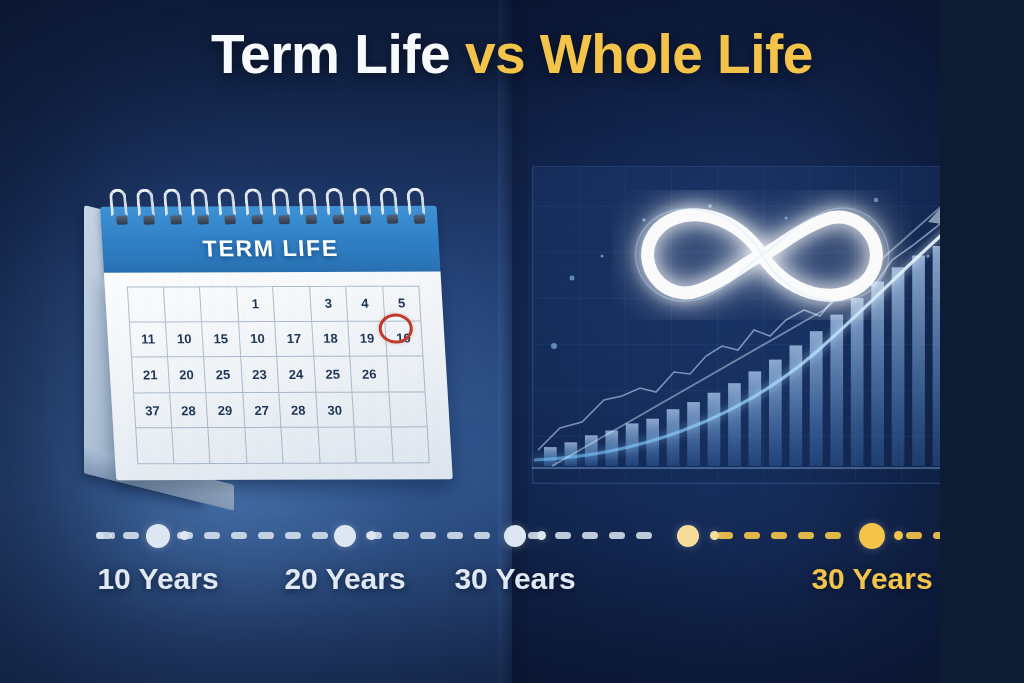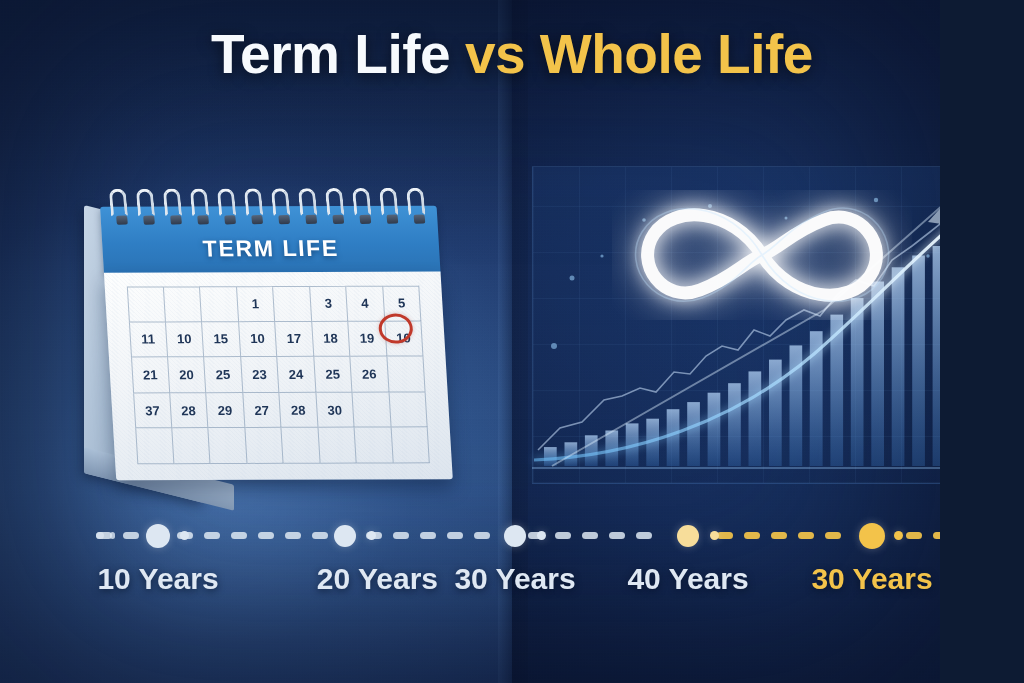--- a/index.html
+++ b/index.html
@@ -391,21 +391,20 @@
         <div class="node" style="left: 366.5px; top: 15px; width: 9px; height: 9px; background: rgb(221, 231, 242); box-shadow: rgba(255, 255, 255, 0.25) 0px 0px 8px;"></div>
         <div class="node" style="left: 504px; top: 8.5px; width: 22px; height: 22px; background: rgb(221, 231, 242); box-shadow: rgba(255, 255, 255, 0.25) 0px 0px 8px;"></div>
         <div class="node" style="left: 536.5px; top: 15px; width: 9px; height: 9px; background: rgb(221, 231, 242); box-shadow: rgba(255, 255, 255, 0.25) 0px 0px 8px;"></div>
         <div class="node" style="left: 677px; top: 8.5px; width: 22px; height: 22px; background: rgb(247, 221, 154); box-shadow: rgba(255, 255, 255, 0.25) 0px 0px 8px;"></div>
         <div class="node" style="left: 709.5px; top: 15px; width: 9px; height: 9px; background: rgb(247, 221, 154); box-shadow: rgba(255, 255, 255, 0.25) 0px 0px 8px;"></div>
         <div class="node" style="left: 859px; top: 6.5px; width: 26px; height: 26px; background: rgb(243, 195, 74); box-shadow: rgba(255, 255, 255, 0.25) 0px 0px 8px;"></div>
         <div class="node" style="left: 893.5px; top: 15px; width: 9px; height: 9px; background: rgb(243, 195, 74); box-shadow: rgba(255, 255, 255, 0.25) 0px 0px 8px;"></div>
       </div>
     <div class="tl-labels" id="tl-labels">
         <div class="tl-label lbl-white" style="left: 58px;">10 Years</div>
-        <div class="tl-label lbl-white" style="left: 238px; text-align: right;">20 Years</div>
+        <div class="tl-label lbl-white" style="left: 245px;">20 Years</div>
         <div class="tl-label lbl-white" style="left: 415px;">30 Years</div>
-        <div class="tl-label lbl-white" style="left: 588px;">40 Years</div>
         <div class="tl-label lbl-gold" style="left: 772px;">30 Years</div>
       </div>
   </div>
 
   <div class="vignette"></div>
 </div>
 
 </body></html>

